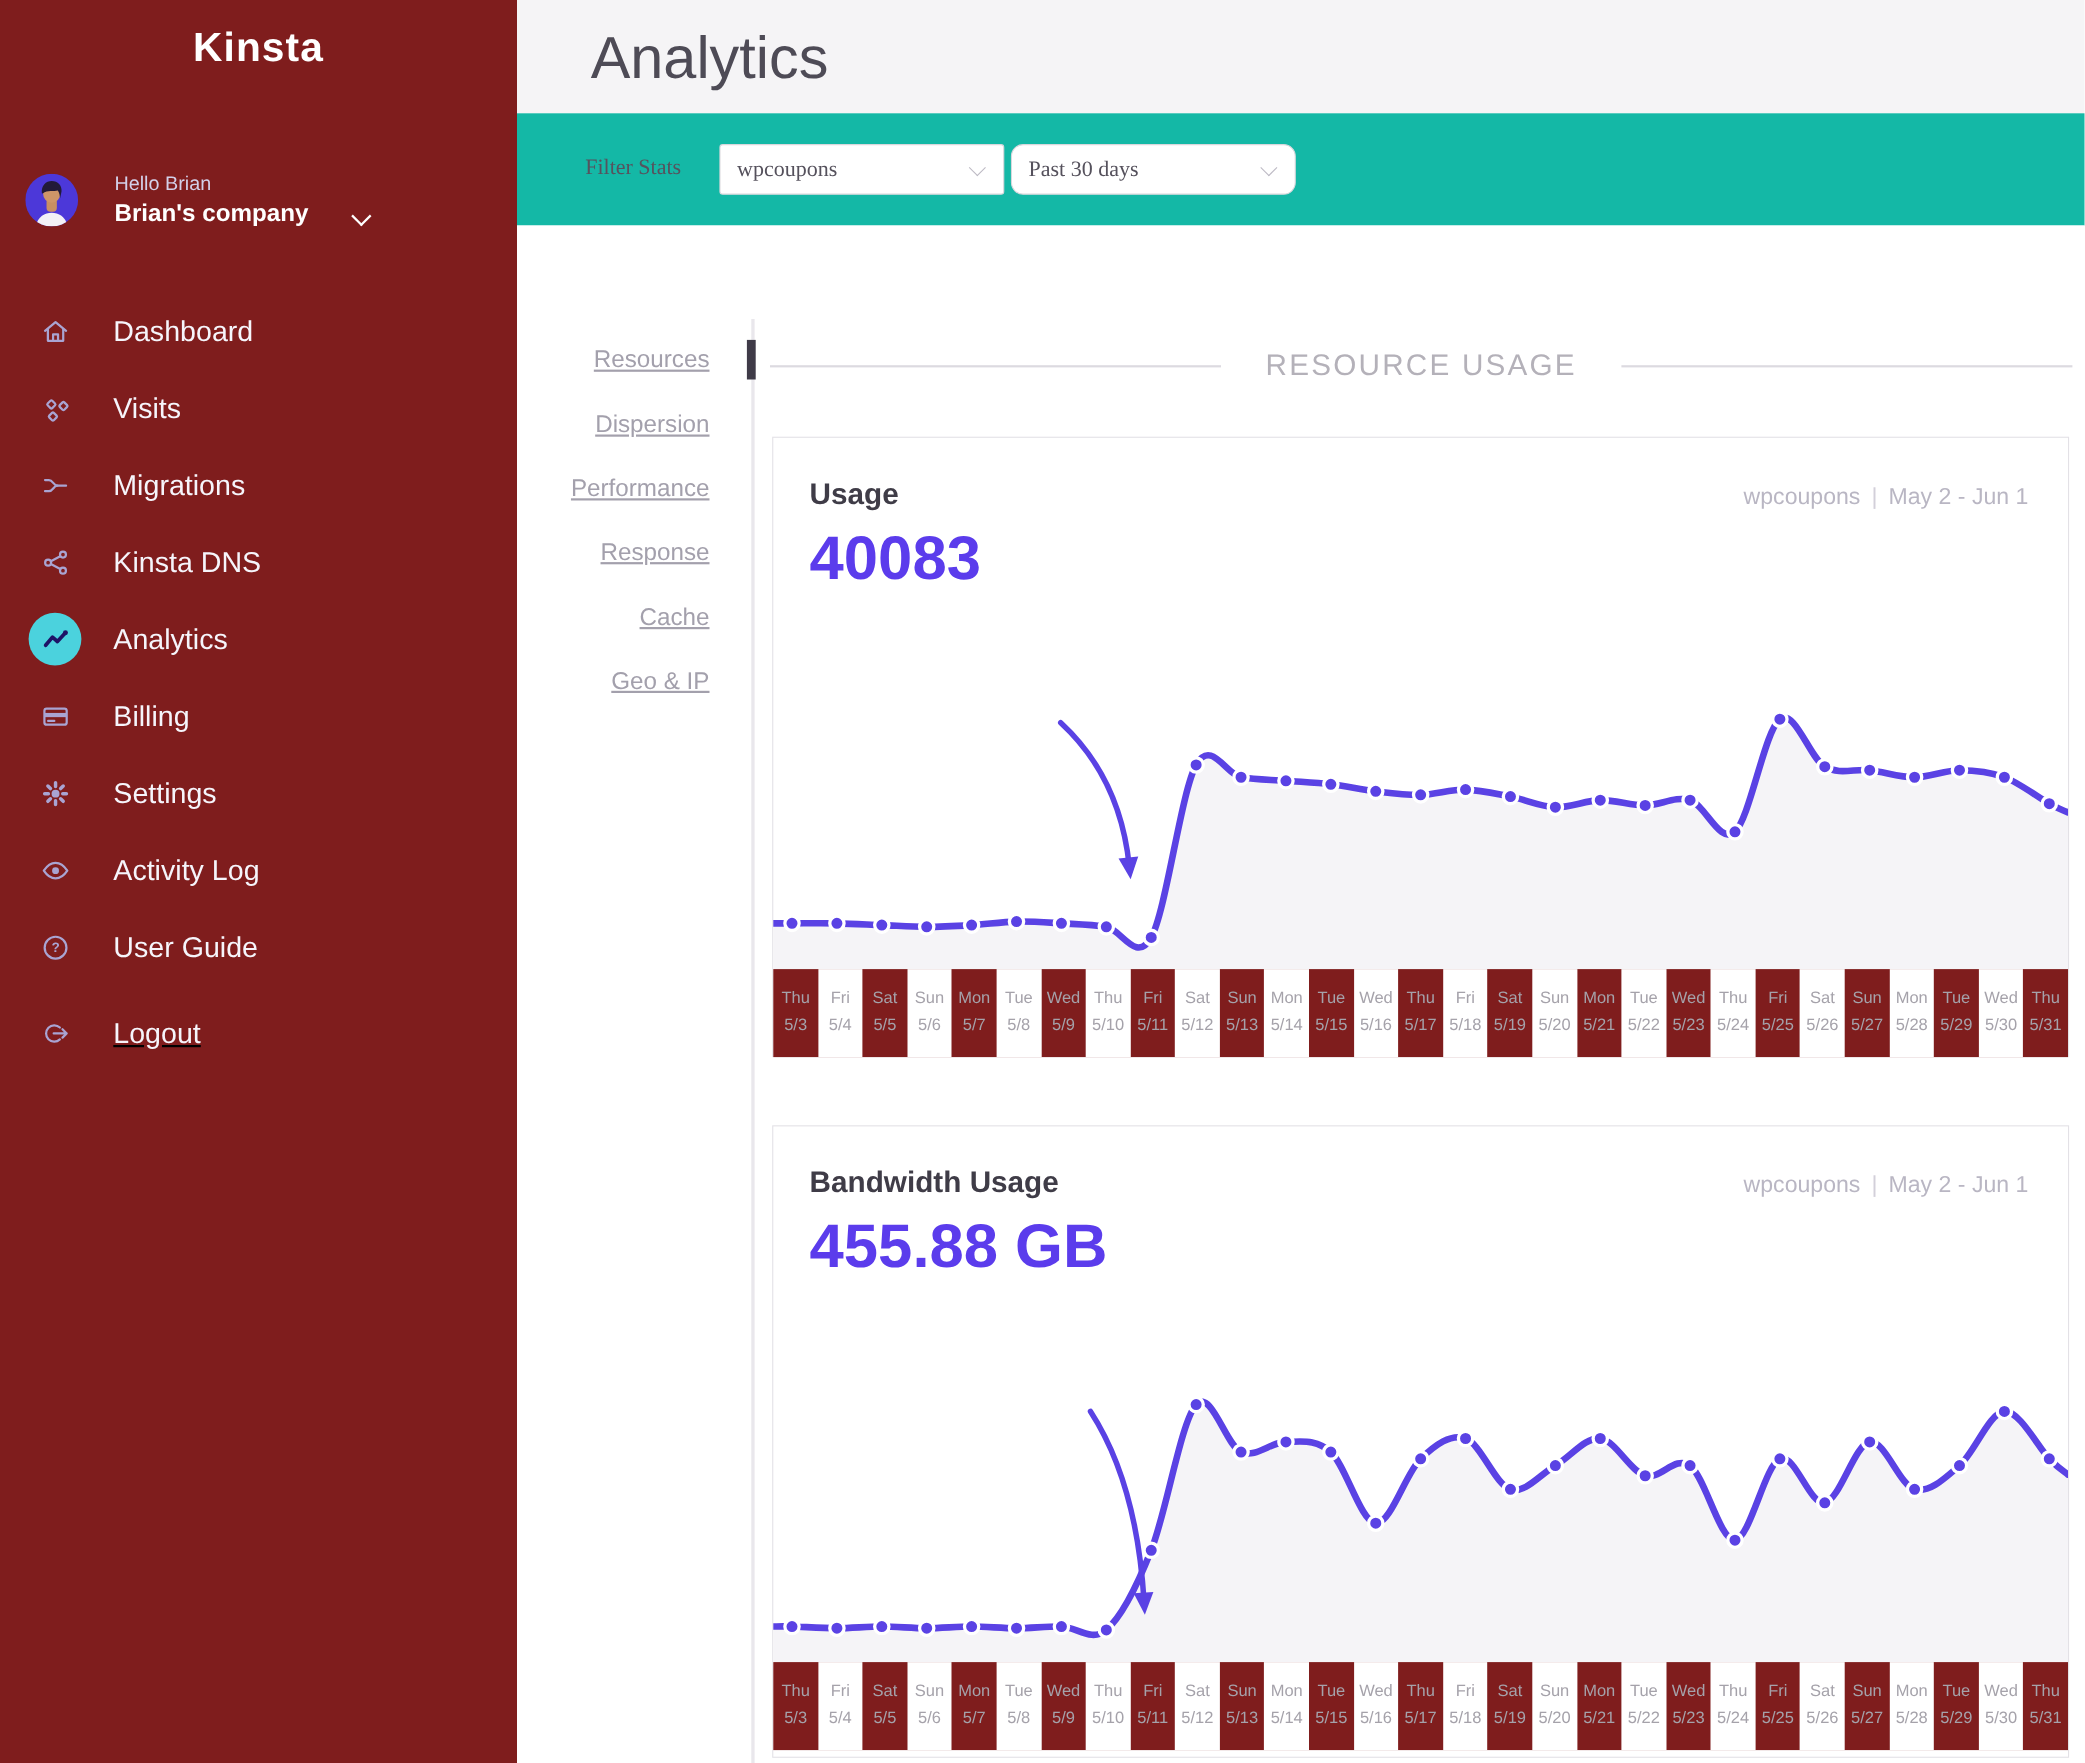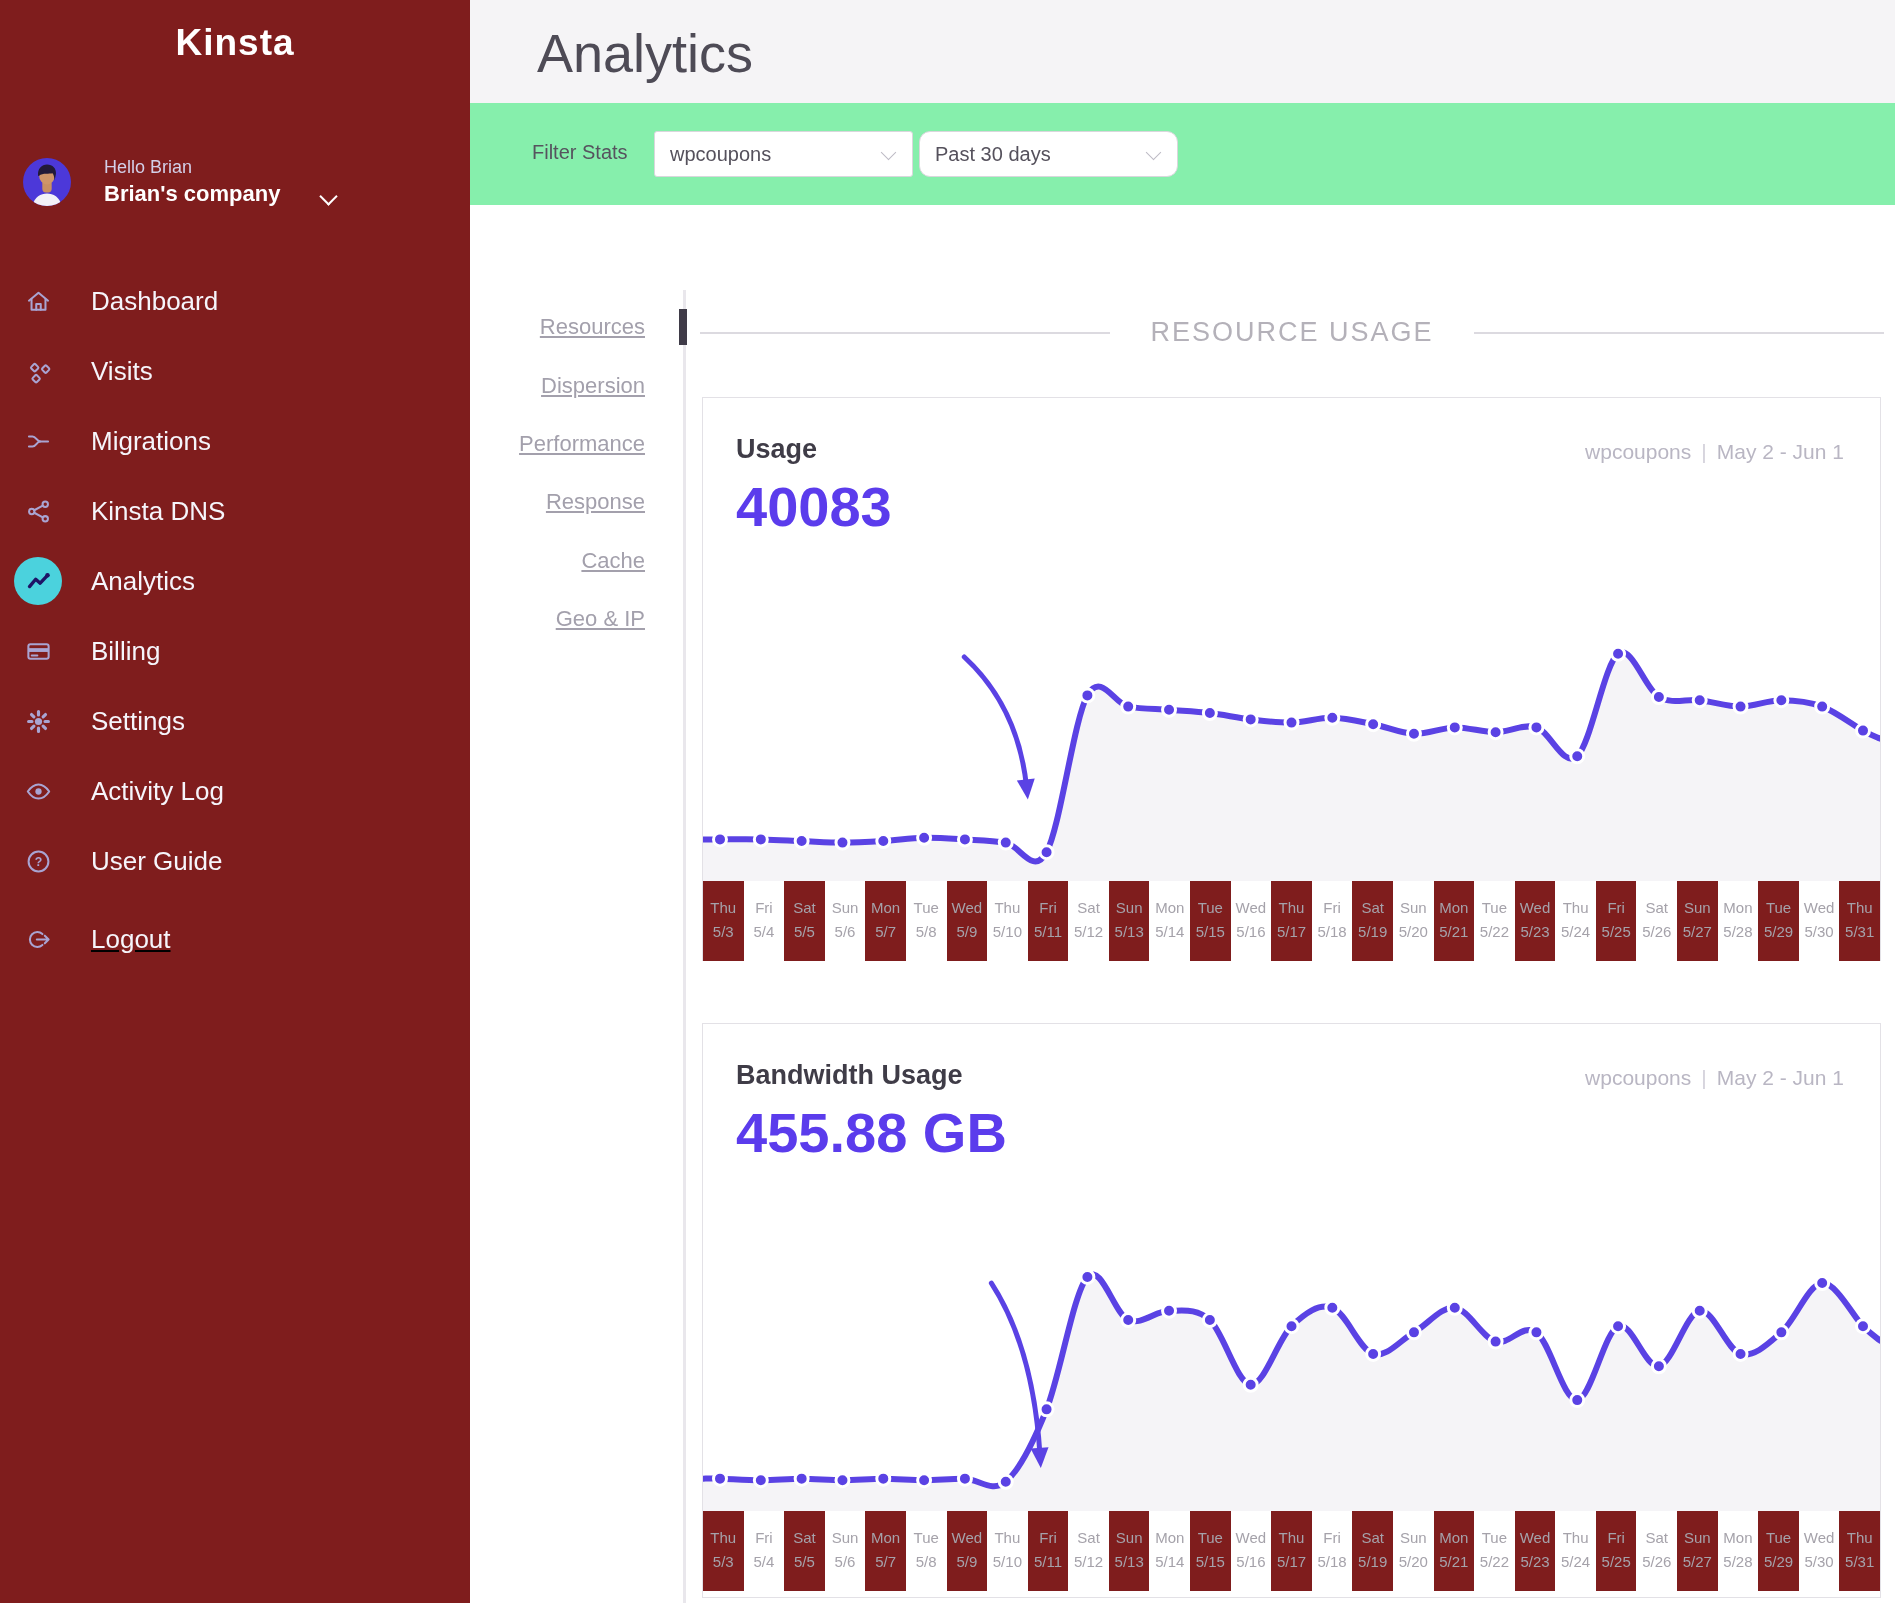--- a/index.html
+++ b/index.html
@@ -10,37 +10,37 @@
   #sidebar { position:absolute; left:0; top:0; width:470px; height:1603px; background:#7f1d1d; }
   .logo { position:absolute; top:22px; left:0; width:100%; text-align:center;
     font-size:37px; font-weight:700; color:#fff; letter-spacing:1px; }
   .avatar { position:absolute; left:23px; top:158px; width:48px; height:48px; }
   .greeting { position:absolute; left:104px; top:157px; font-size:18px; color:#d3cfe8; }
   .company  { position:absolute; left:104px; top:181px; font-size:22px; font-weight:700; color:#fff; }
   .user-chevron { position:absolute; left:322px; top:190px; width:13px; height:13px;
     border-right:2.5px solid #fff; border-bottom:2.5px solid #fff; transform:rotate(45deg); cursor:pointer; }
 
   #menu { position:absolute; left:0; top:266px; width:470px; }
-  .menu-item { height:70px; display:flex; align-items:center; padding-left:23px; cursor:pointer; }
+  .menu-item { height:70px; display:flex; align-items:center; padding-left:35px; cursor:pointer; }
   .menu-item.gap { margin-top:8px;text-decoration:underline; }
   .icon-wrap { position:relative; width:30px; height:30px; flex:none; display:flex;
     align-items:center; justify-content:center; color:#a9a4d2; }
   .icon-wrap svg { width:27px; height:27px; stroke:currentColor; fill:none;
     stroke-width:1.8; stroke-linecap:round; stroke-linejoin:round; position:relative; z-index:1; }
   .menu-label { margin-left:38px; font-size:26px; color:#f6f5fb; }
   .menu-item.active .icon-wrap::before { content:""; position:absolute; left:50%; top:50%;
     width:48px; height:48px; margin:-24px 0 0 -24px; border-radius:50%; background:#4bd2dd; }
   .menu-item.active .icon-wrap { color:#1e1366; }
   .menu-item.active .icon-wrap svg { stroke-width:3; }
 
   
   #main { position:absolute; left:470px; top:0; width:1425px; height:1603px; }
   .page-header { position:absolute; left:0; top:0; width:100%; height:103px; background:#f5f4f6; }
   .page-title { position:absolute; left:67px; top:22px; font-size:54px; font-weight:200; color:#4e4b56; }
-  .filter-bar { position:absolute; left:0; top:103px; width:100%; height:102px; background:#86efac; }
+  .filter-bar { position:absolute; left:0; top:103px; width:100%; height:102px; background:#14b8a6;font-family:Liberation Serif, serif; }
   .filter-label { position:absolute; left:62px; top:38px; font-size:20px; color:#56535e; }
   .select { position:absolute; top:28px; width:259px; height:46px; background:#fff;
     border:1px solid #d9d7dc; border-radius:3px; display:flex; align-items:center;
     padding:0 40px 0 15px; font-size:20px; color:#55515c; cursor:pointer; }
   .select .chev { position:absolute; right:18px; top:15px; width:11px; height:11px;
     border-right:1.5px solid #bdbac4; border-bottom:1.5px solid #bdbac4; transform:rotate(45deg); }
   #select-site  { left:184px; }
   #select-range { left:449px;border-radius:11px; }
   .content { position:absolute; left:0; top:205px; width:100%; height:1398px; background:#fff; }
 

